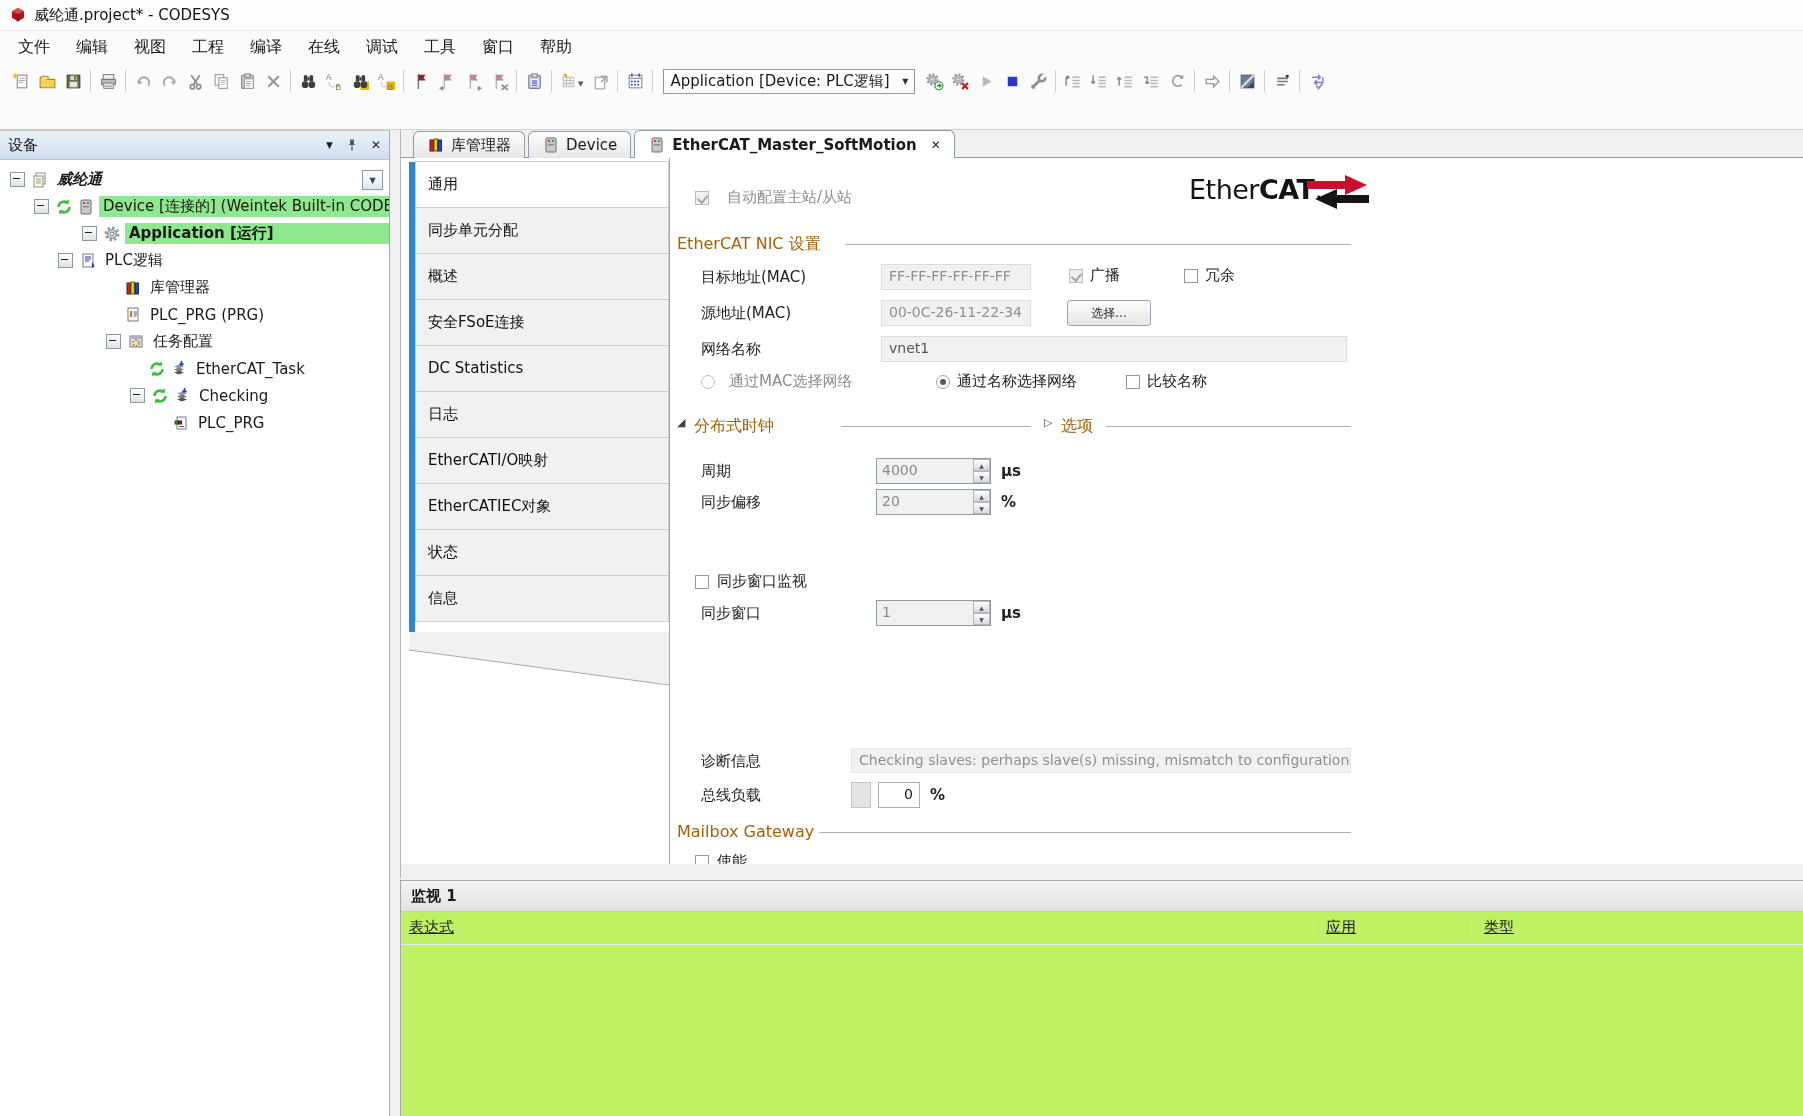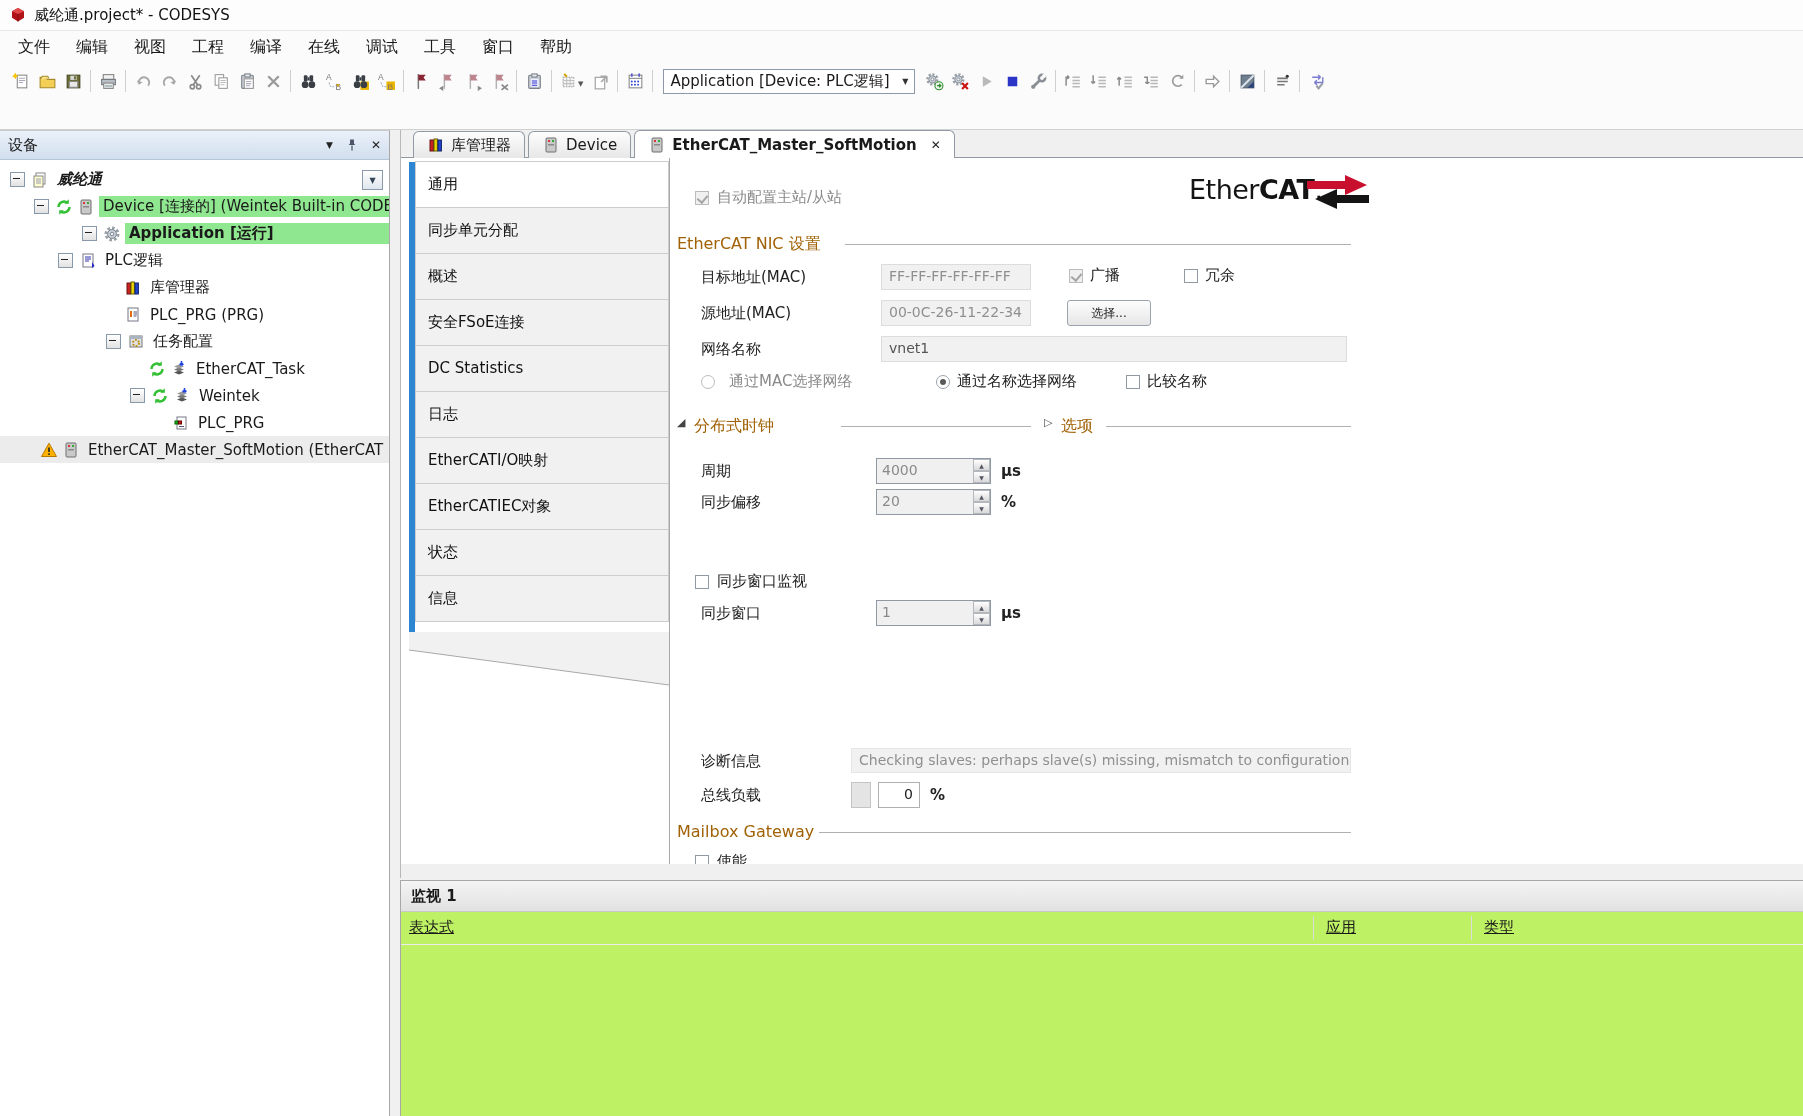--- a/index.html
+++ b/index.html
@@ -582,36 +582,27 @@
         <span class="tlabel">EtherCAT_Task</span>
       </div>
       <div class="trow" style="padding-left:130px">
         <span class="exp"></span>
         <svg class="tic">
             <use href="#i-sync"></use>
           </svg>
         <svg class="tic">
             <use href="#i-stack"></use>
           </svg>
-        <span class="tlabel">Weintek</span>
+        <span class="tlabel">Checking</span>
       </div>
       <div class="trow" style="padding-left:172px">
         <svg class="tic">
             <use href="#i-prgc"></use>
           </svg>
         <span class="tlabel">PLC_PRG</span>
-      </div>
-      <div class="trow row-grey" style="padding-left:40px">
-        <svg class="tic">
-            <use href="#i-warn"></use>
-          </svg>
-        <svg class="tic">
-            <use href="#i-dev"></use>
-          </svg>
-        <span class="tlabel">EtherCAT_Master_SoftMotion (EtherCAT</span>
       </div>
     </div>
   </div>
 
   <div class="ab editor">
     <div class="tabrow">
       <span class="tab">
         <svg class="tic" style="margin:0">
             <use href="#i-books"></use>
           </svg>
@@ -646,21 +637,21 @@
         <div class="nav-item">EtherCATIEC对象</div>
         <div class="nav-item">状态</div>
         <div class="nav-item">信息</div>
       </div>
       <svg class="ab" style="left:8px;top:474px" width="261" height="60">
         <path d="M0 0 H260 V53 L0 18 Z" fill="#f1f1f1"></path>
         <path d="M0 18 L260 53" stroke="#a8a8a8" fill="none"></path>
       </svg>
       <div class="vdiv"></div>
 
-      <div class="ab" style="left:294px;top:30px;display:flex;align-items:center;gap:8px">
+      <div class="ab" style="left:294px;top:30px;display:flex;align-items:center;gap:18px">
         <span class="cb ck off"></span>
         <span class="lbl dis">自动配置主站/从站</span>
       </div>
 
       <div class="ab" style="left:788px;top:16px;width:170px;height:46px">
         <span class="logo-txt"><span>Ether</span><b>CAT</b><span>.</span></span>
         <svg class="ab" style="left:118px;top:-3px" width="66" height="42" viewBox="0 0 66 42">
           <path d="M0 10 H38 V4 L60 14 38 24 V18 H0 Z" fill="#c8102e"></path>
           <path d="M62 24 H30 V18 L8 28 30 38 V32 H62 Z" fill="#141414"></path>
         </svg>

